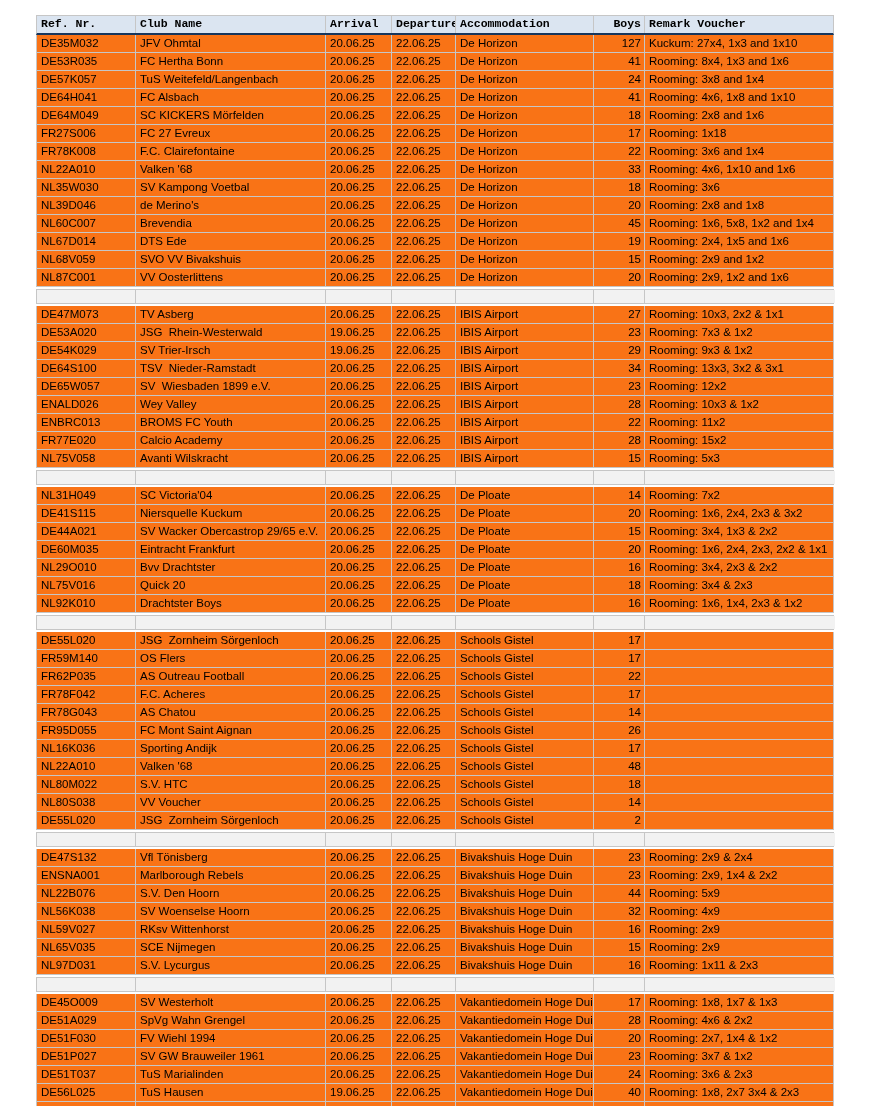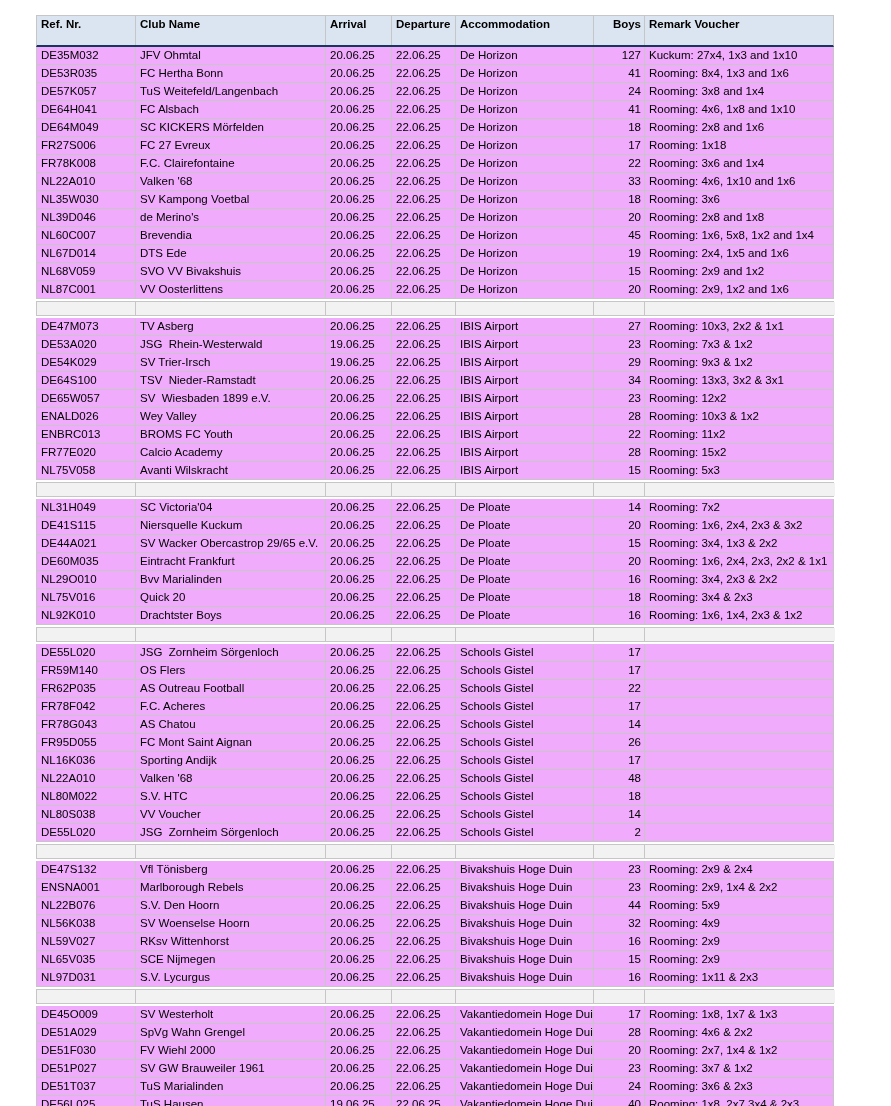--- a/index.html
+++ b/index.html
@@ -9,23 +9,23 @@
     --sep-fill:#F2F2F2;
   }
   html,body{margin:0;padding:0;background:#FFFFFF;}
   body{
     width:891px;height:1106px;overflow:hidden;
     font-family:"Liberation Sans","DejaVu Sans",sans-serif;
     font-size:11.5px;color:#000;
   }
   .sheet{position:absolute;left:36px;top:15px;width:798px;}
   .hdr-row{display:flex;border:1px solid var(--grid);border-bottom:2px solid var(--header-line);background:var(--header-fill);}
-  .hdr-row .cell{font-weight:bold;height:29px;}
+  .hdr-row .cell{font-weight:bold;height:17px;font-family:Liberation Mono, monospace;}
   .group{border-left:1px solid var(--grid);border-right:1px solid var(--grid);}
-  .row{display:flex;border-bottom:1px solid var(--grid);background:#f0abfc;}
+  .row{display:flex;border-bottom:1px solid var(--grid);background:#f97316;}
   .cell{
     box-sizing:border-box;flex:0 0 auto;height:17px;line-height:16px;
     padding:0 3px 0 4px;white-space:pre;overflow:hidden;
     border-right:1px solid var(--grid);
   }
   .cell:last-child{border-right:none;}
   .c0{width:99px;}
   .c1{width:190px;}
   .c2{width:66px;}
   .c3{width:64px;}
@@ -319,21 +319,21 @@
           <div class="cell c0">DE60M035</div>
           <div class="cell c1">Eintracht Frankfurt</div>
           <div class="cell c2">20.06.25</div>
           <div class="cell c3">22.06.25</div>
           <div class="cell c4">De Ploate</div>
           <div class="cell c5">20</div>
           <div class="cell c6">Rooming: 1x6, 2x4, 2x3, 2x2 &amp; 1x1</div>
         </div>
         <div class="row">
           <div class="cell c0">NL29O010</div>
-          <div class="cell c1">Bvv Marialinden</div>
+          <div class="cell c1">Bvv Drachtster</div>
           <div class="cell c2">20.06.25</div>
           <div class="cell c3">22.06.25</div>
           <div class="cell c4">De Ploate</div>
           <div class="cell c5">16</div>
           <div class="cell c6">Rooming: 3x4, 2x3 &amp; 2x2</div>
         </div>
         <div class="row">
           <div class="cell c0">NL75V016</div>
           <div class="cell c1">Quick 20</div>
           <div class="cell c2">20.06.25</div>
@@ -565,21 +565,21 @@
           <div class="cell c0">DE51A029</div>
           <div class="cell c1">SpVg Wahn Grengel</div>
           <div class="cell c2">20.06.25</div>
           <div class="cell c3">22.06.25</div>
           <div class="cell c4">Vakantiedomein Hoge Duin</div>
           <div class="cell c5">28</div>
           <div class="cell c6">Rooming: 4x6 &amp; 2x2</div>
         </div>
         <div class="row">
           <div class="cell c0">DE51F030</div>
-          <div class="cell c1">FV Wiehl 2000</div>
+          <div class="cell c1">FV Wiehl 1994</div>
           <div class="cell c2">20.06.25</div>
           <div class="cell c3">22.06.25</div>
           <div class="cell c4">Vakantiedomein Hoge Duin</div>
           <div class="cell c5">20</div>
           <div class="cell c6">Rooming: 2x7, 1x4 &amp; 1x2</div>
         </div>
         <div class="row">
           <div class="cell c0">DE51P027</div>
           <div class="cell c1">SV GW Brauweiler 1961</div>
           <div class="cell c2">20.06.25</div>

